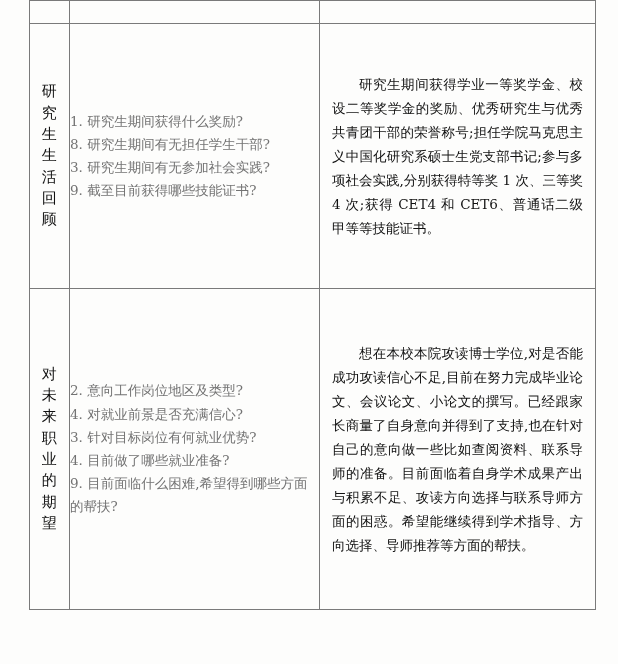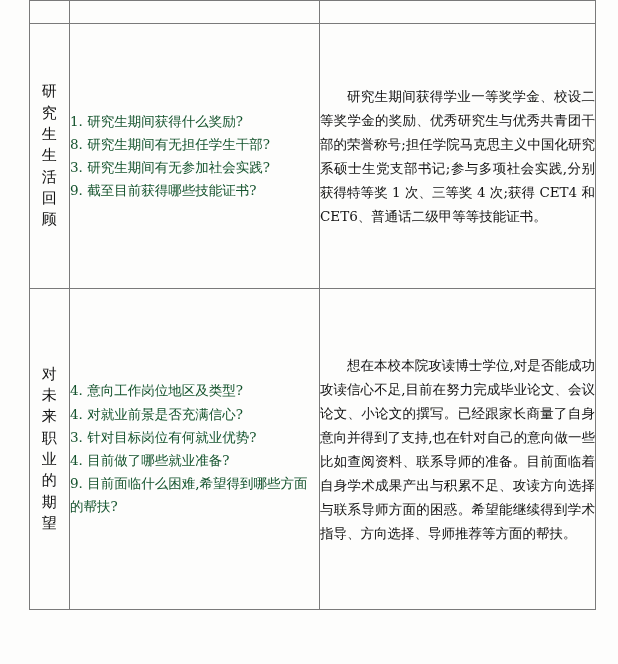--- a/index.html
+++ b/index.html
@@ -45,35 +45,35 @@
     padding: 4px 2px;
     color: #111;
   }
   .label-cell .ch {
     display: block;
   }
   .questions-cell {
     padding: 6px 6px 6px 10px;
     font-size: 13.5px;
     line-height: 1.72;
-    color: #14532d;
+    color: #737373;
   }
   .questions-cell .q {
     white-space: nowrap;
   }
   .answer-cell {
     padding: 8px 8px 8px 9px;
     font-size: 13.5px;
     line-height: 1.78;
     color: #111;
     text-align: justify;
     text-justify: inter-ideograph;
   }
   .answer-cell p {
-    margin: 0;
+    margin: 12px;
     text-indent: 2em;
   }
   
   .row-top td { height: 22px; }
   .row-one td { height: 264px; }
   .row-two td { height: 320px; }
 
   
   .row-top td {
     border-top: none;
@@ -122,21 +122,21 @@
           <span class="ch">对</span>
           <span class="ch">未</span>
           <span class="ch">来</span>
           <span class="ch">职</span>
           <span class="ch">业</span>
           <span class="ch">的</span>
           <span class="ch">期</span>
           <span class="ch">望</span>
         </td>
         <td class="questions-cell">
-          <div class="q">4. 意向工作岗位地区及类型?</div>
+          <div class="q">2. 意向工作岗位地区及类型?</div>
           <div class="q">4. 对就业前景是否充满信心?</div>
           <div class="q">3. 针对目标岗位有何就业优势?</div>
           <div class="q">4. 目前做了哪些就业准备?</div>
           <div>9. 目前面临什么困难,希望得到哪些方面的帮扶?</div>
         </td>
         <td class="answer-cell">
           <p>想在本校本院攻读博士学位,对是否能成功攻读信心不足,目前在努力完成毕业论文、会议论文、小论文的撰写。已经跟家长商量了自身意向并得到了支持,也在针对自己的意向做一些比如查阅资料、联系导师的准备。目前面临着自身学术成果产出与积累不足、攻读方向选择与联系导师方面的困惑。希望能继续得到学术指导、方向选择、导师推荐等方面的帮扶。</p>
         </td>
       </tr>
     </tbody>

